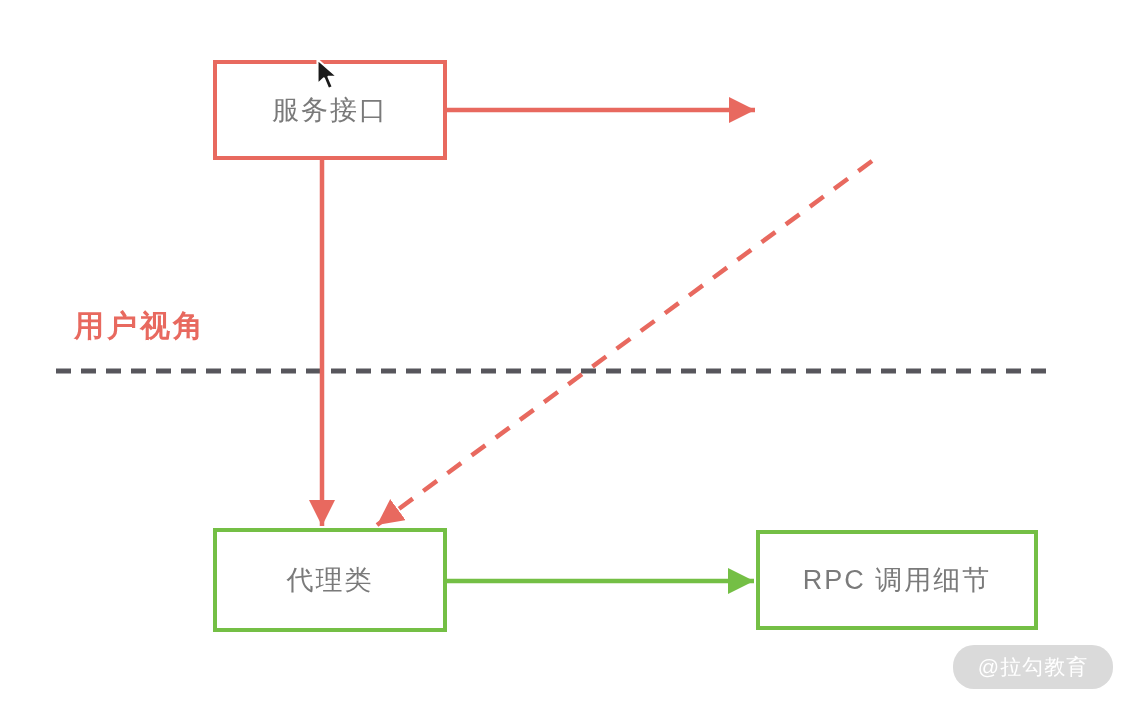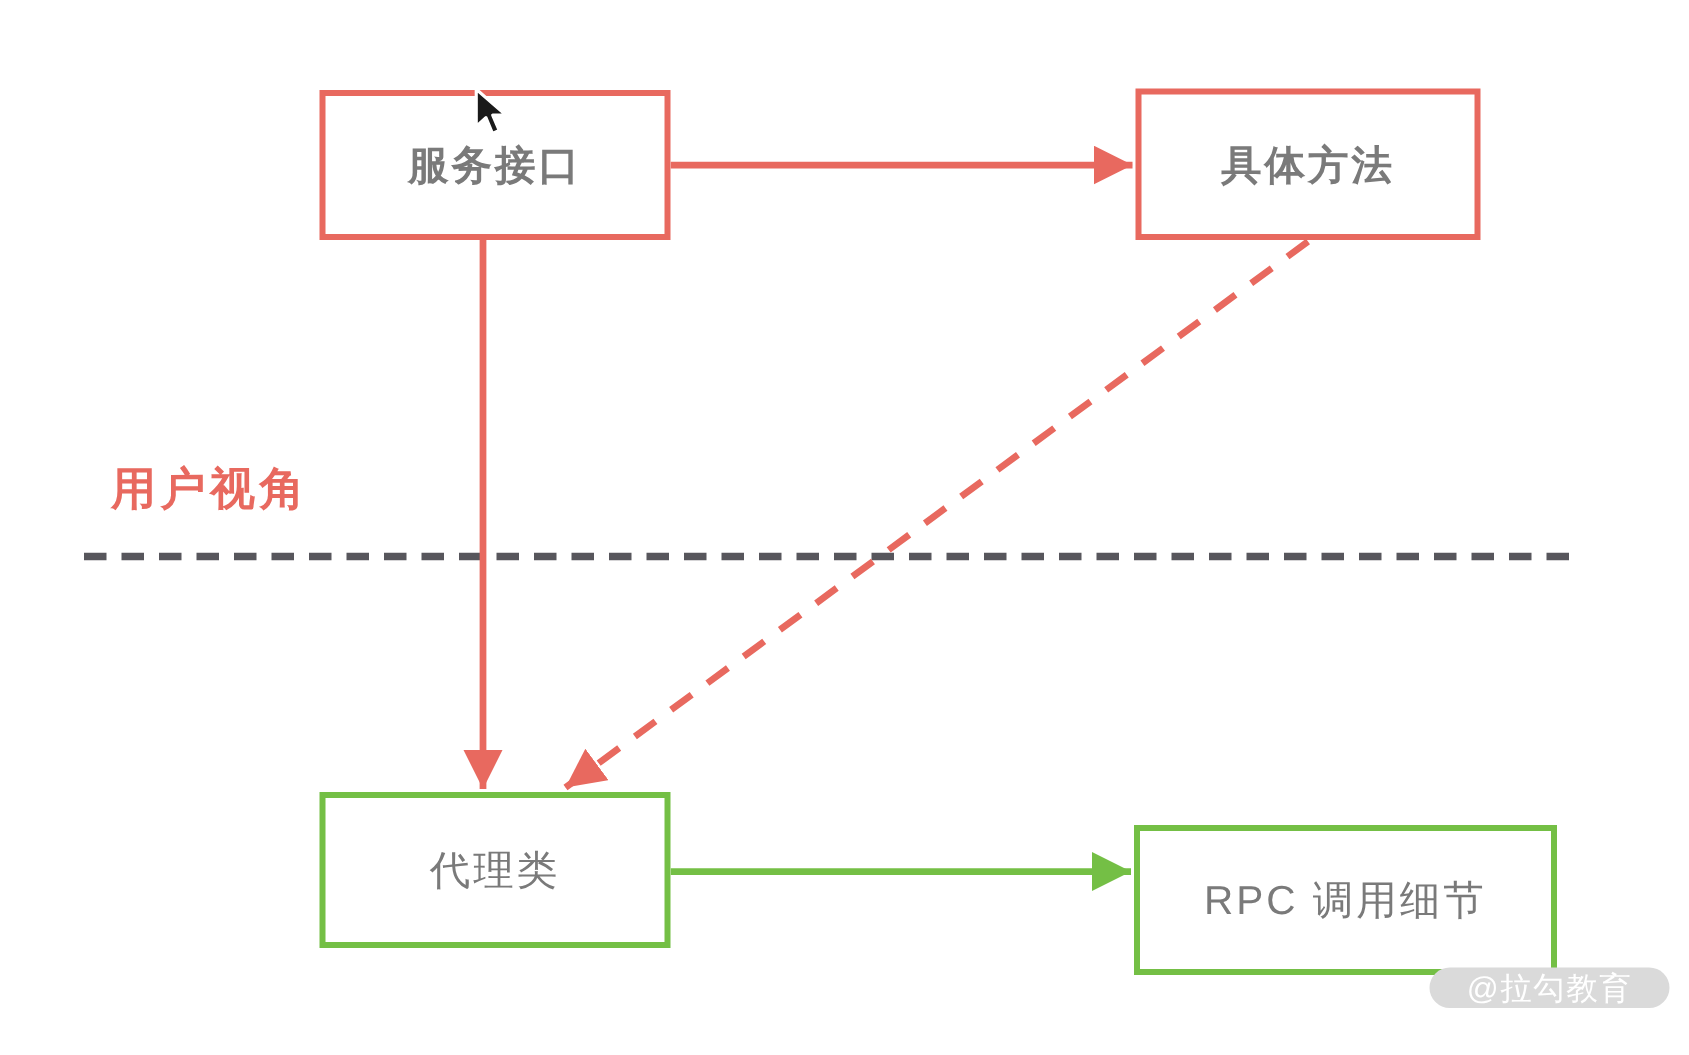--- a/index.html
+++ b/index.html
@@ -20,27 +20,27 @@
     justify-content: center;
     background: #ffffff;
     box-sizing: border-box;
   }
   .node .node-label {
     color: var(--node-text, #7a7a7a);
     font-size: 27px;
     letter-spacing: 2px;
     white-space: nowrap;
   }
-  .red-node   { border: 4px solid var(--red, #e8695f); font-weight: bold; }
+  .red-node   { border: 4px solid var(--red, #e8695f); }
   .green-node { border: 4px solid var(--green, #74bf45); }
 
   #box-service { left: 213px; top: 60px;  width: 234px; height: 100px; }
   #box-method  { left: 757px; top: 59px;  width: 230px; height: 101px; }
   #box-proxy   { left: 213px; top: 528px; width: 234px; height: 104px; font-family: Liberation Serif, serif; }
-  #box-rpc     { left: 756px; top: 530px; width: 282px; height: 100px; margin-top: 20px; }
+  #box-rpc     { left: 756px; top: 530px; width: 282px; height: 100px; }
 
   .divider-line {
     stroke: var(--divider-gray, #57565c);
     stroke-width: 5;
     stroke-dasharray: 15 10;
     fill: none;
   }
   .red-line   { stroke: var(--red, #e8695f);  stroke-width: 4.5; fill: none; }
   .green-line { stroke: var(--green, #74bf45); stroke-width: 4.5; fill: none; }
   .dashed     { stroke-dasharray: 17 13; }
@@ -57,21 +57,21 @@
     letter-spacing: 3px;
     white-space: nowrap;
     margin-top: 28px;
   }
 
   .watermark {
     position: absolute;
     left: 953px;
     top: 645px;
     width: 160px;
-    height: 27px;
+    height: 44px;
     border-radius: 21px;
     background: var(--watermark-bg, #dadada);
     display: flex;
     align-items: center;
     justify-content: center;
   }
   .watermark .watermark-text {
     color: var(--watermark-text, #ffffff);
     font-size: 21px;
     letter-spacing: 1px;
@@ -103,23 +103,20 @@
 
     <line class="red-line dashed" x1="872" y1="161" x2="377" y2="525" marker-end="url(#arrow-red)"></line>
 
     <line class="green-line" x1="447" y1="581" x2="754" y2="581" marker-end="url(#arrow-green)"></line>
   </svg>
 
   <div class="node red-node" id="box-service">
     <span class="node-label">服务接口</span>
   </div>
 
-  <div class="node red-node" id="box-method">
-    <span class="node-label">具体方法</span>
-  </div>
 
   <div class="node green-node" id="box-proxy">
     <span class="node-label">代理类</span>
   </div>
 
   <div class="node green-node" id="box-rpc">
     <span class="node-label">RPC 调用细节</span>
   </div>
 
   <div class="perspective-label">用户视角</div>

